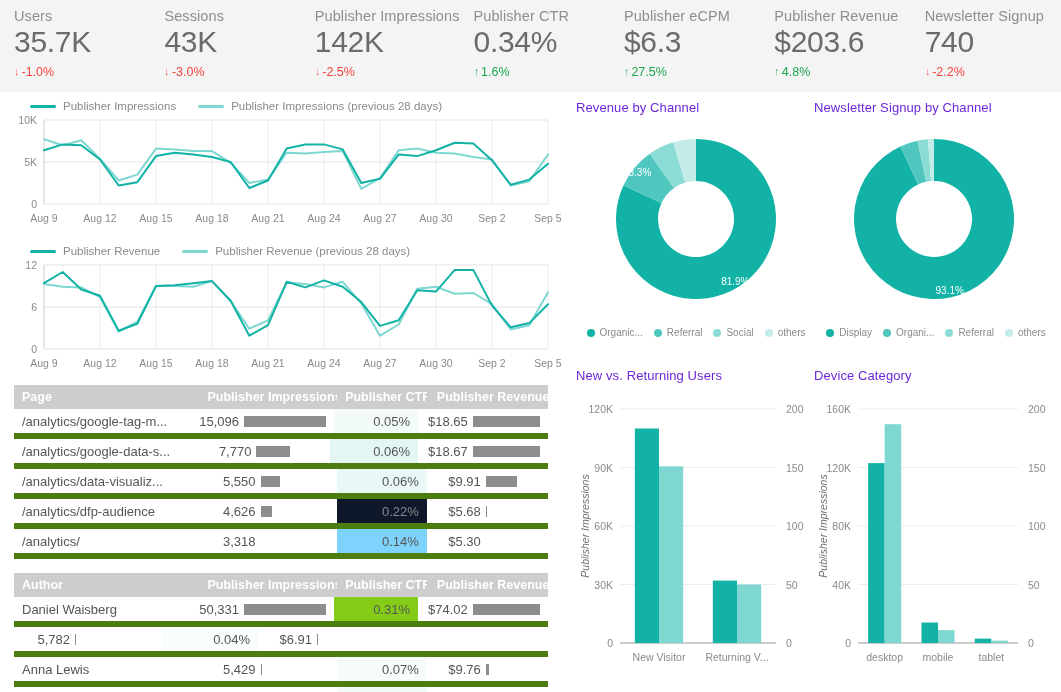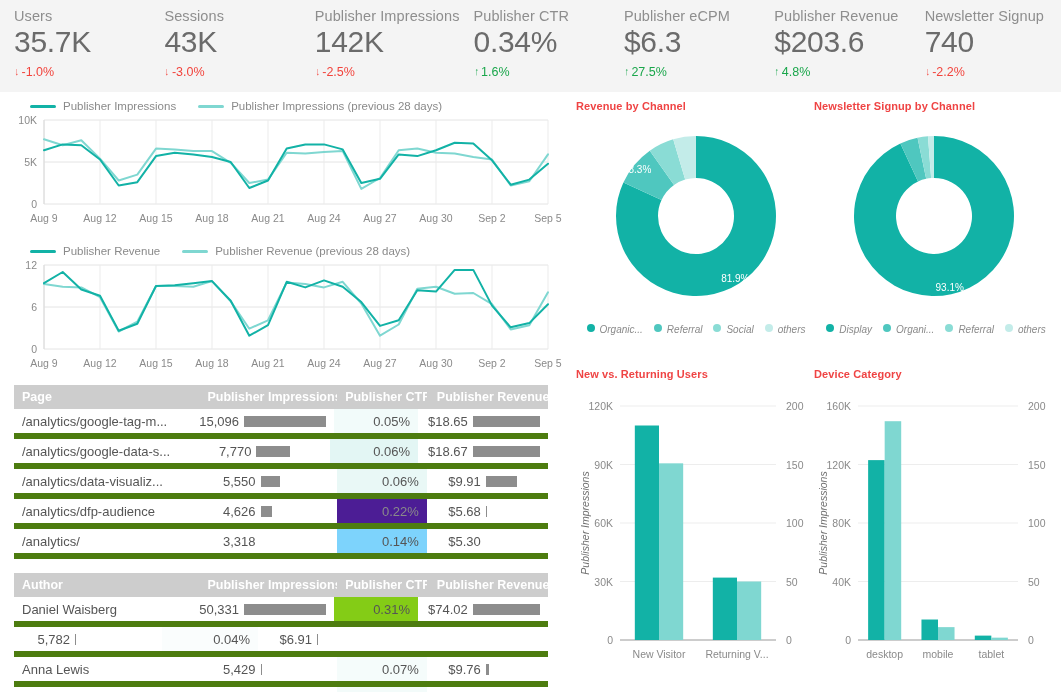--- a/index.html
+++ b/index.html
@@ -69,26 +69,26 @@
   .td.ctr { width: 96px; justify-content: flex-end; }
   .td.rev { width: 130px; padding-left: 10px; }
   .num { display: inline-block; text-align: right; }
   .num.w-imp { width: 48px; margin-right: 5px; }
   .num.w-rev { width: 44px; margin-right: 5px; }
   .bar { height: 11px; background: #8d8d8d; display: inline-block; }
 
   
   .right-col { position: absolute; left: 562px; top: 92px; width: 499px; height: 600px; }
   .panel-title {
-    font-size: 11px; color: #ef4444; font-weight: 700; letter-spacing: .1px;
+    font-size: 13px; color: #6d28d9; font-weight: 400; letter-spacing: .1px;
   }
   .quad { position: absolute; }
 
   .donut-legend { display: flex; gap: 11px; justify-content: center; align-items: center; }
-  .dl-item { display: flex; align-items: flex-start; gap: 5px; font-style: italic; }
+  .dl-item { display: flex; align-items: center; gap: 5px; }
   .dot { width: 8px; height: 8px; border-radius: 50%; display: inline-block; }
   .dl-text { font-size: 10px; color: #8a8a8a; white-space: nowrap; }
 
   .axis-label {
     font-size: 10.5px; fill: #8a8a8a;
   }
   .axis-title {
     font-size: 10.5px; fill: #6f6f6f; font-style: italic;
   }
 </style>
@@ -298,21 +298,21 @@
             <span class="num w-rev">$9.91</span>
             <span class="bar" style="width: 31.2px;"></span>
           </div>
         </div>
         <div class="tr">
           <div class="td dim">/analytics/dfp-audience</div>
           <div class="td imp">
             <span class="num w-imp">4,626</span>
             <span class="bar" style="width: 11.44px;"></span>
           </div>
-          <div class="td ctr" style="background: #4c1d95; color: rgb(138, 138, 138);">
+          <div class="td ctr" style="background: #0f172a; color: rgb(138, 138, 138);">
             <span>0.22%</span>
           </div>
           <div class="td rev">
             <span class="num w-rev">$5.68</span>
             <span class="bar" style="width: 1.56px;"></span>
           </div>
         </div>
         <div class="tr">
           <div class="td dim">/analytics/</div>
           <div class="td imp">

